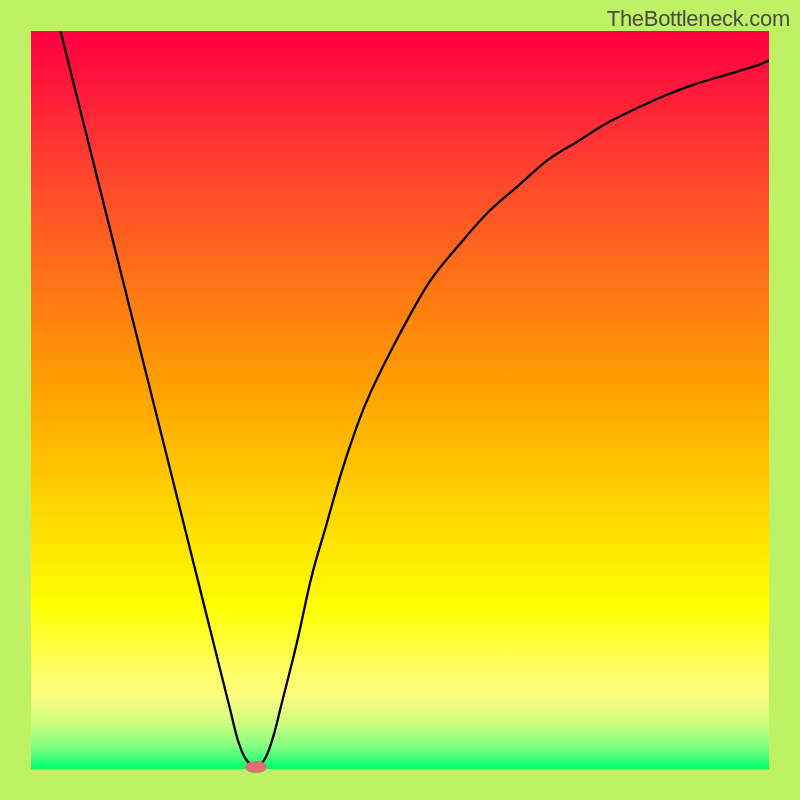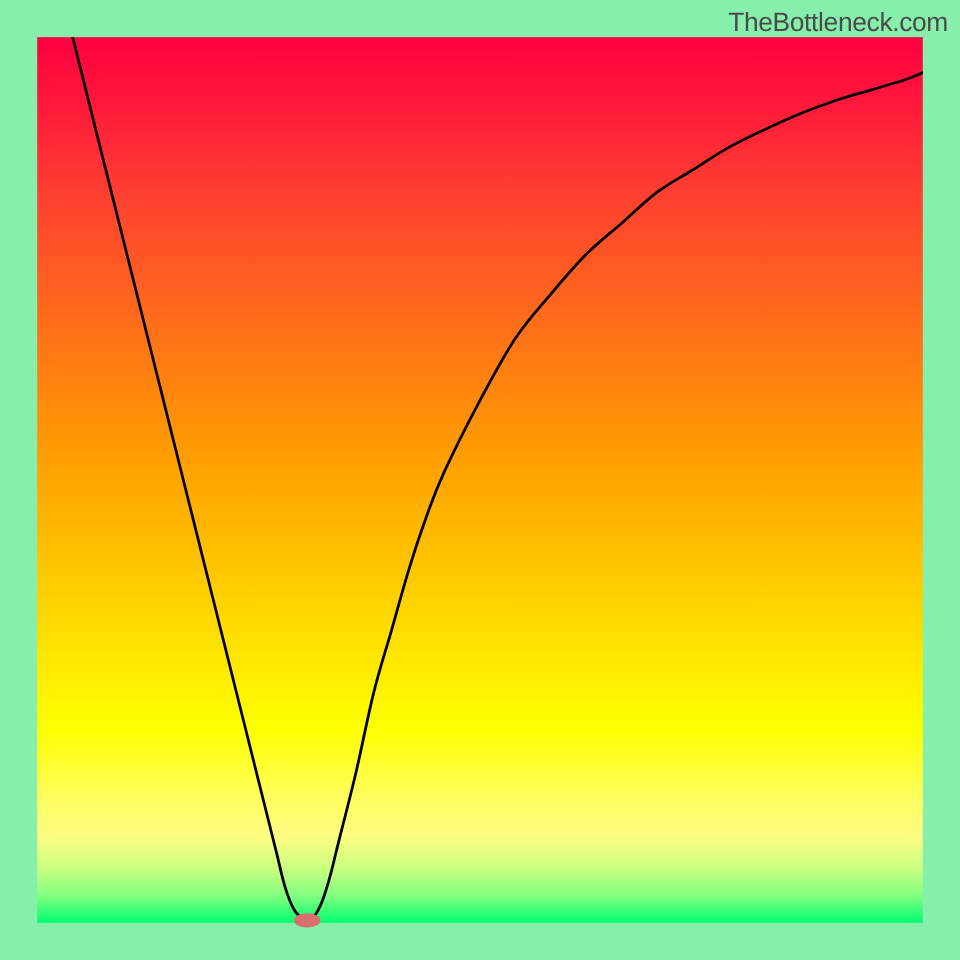--- a/index.html
+++ b/index.html
@@ -1,17 +1,17 @@
 <!DOCTYPE html>
 <html><head>
 <meta charset="utf-8">
 <style>
   * { margin: 0; padding: 0; box-sizing: border-box; }
   body { width: 800px; height: 800px; background: #000; position: relative; font-family: Arial, sans-serif; }
-  .outer-frame { position: absolute; left: 0; top: 0; width: 800px; height: 800px; background: #86efac; }
+  .outer-frame { position: absolute; left: 0; top: 0; width: 800px; height: 800px; background: #bef264; }
   .chart-area { position: absolute; left: 31px; top: 31px; width: 738px; height: 738px; background: linear-gradient(to bottom, #ff0040 0%, #ff1a3a 8%, #ff4030 18%, #ff6020 28%, #ff8010 38%, #ffa000 48%, #ffc000 58%, #ffe000 68%, #ffff00 78%, #fffe60 86%, #fffc80 90%, #c8ff80 94%, #80ff80 97%, #00ff70 100%); overflow: hidden; }
   .watermark { position: absolute; top: 6px; right: 10px; color: #4a4a4a; font-size: 22px; font-weight: 500; letter-spacing: -0.3px; z-index: 3; }
   .curve { position: absolute; left: 31px; top: 31px; width: 738px; height: 738px; z-index: 2; }
   .marker { position: absolute; z-index: 2; background: #d87070; border-radius: 50%; }
 </style>
 </head>
 <body>
 
 <div class="outer-frame">
   <div class="chart-area"></div>

